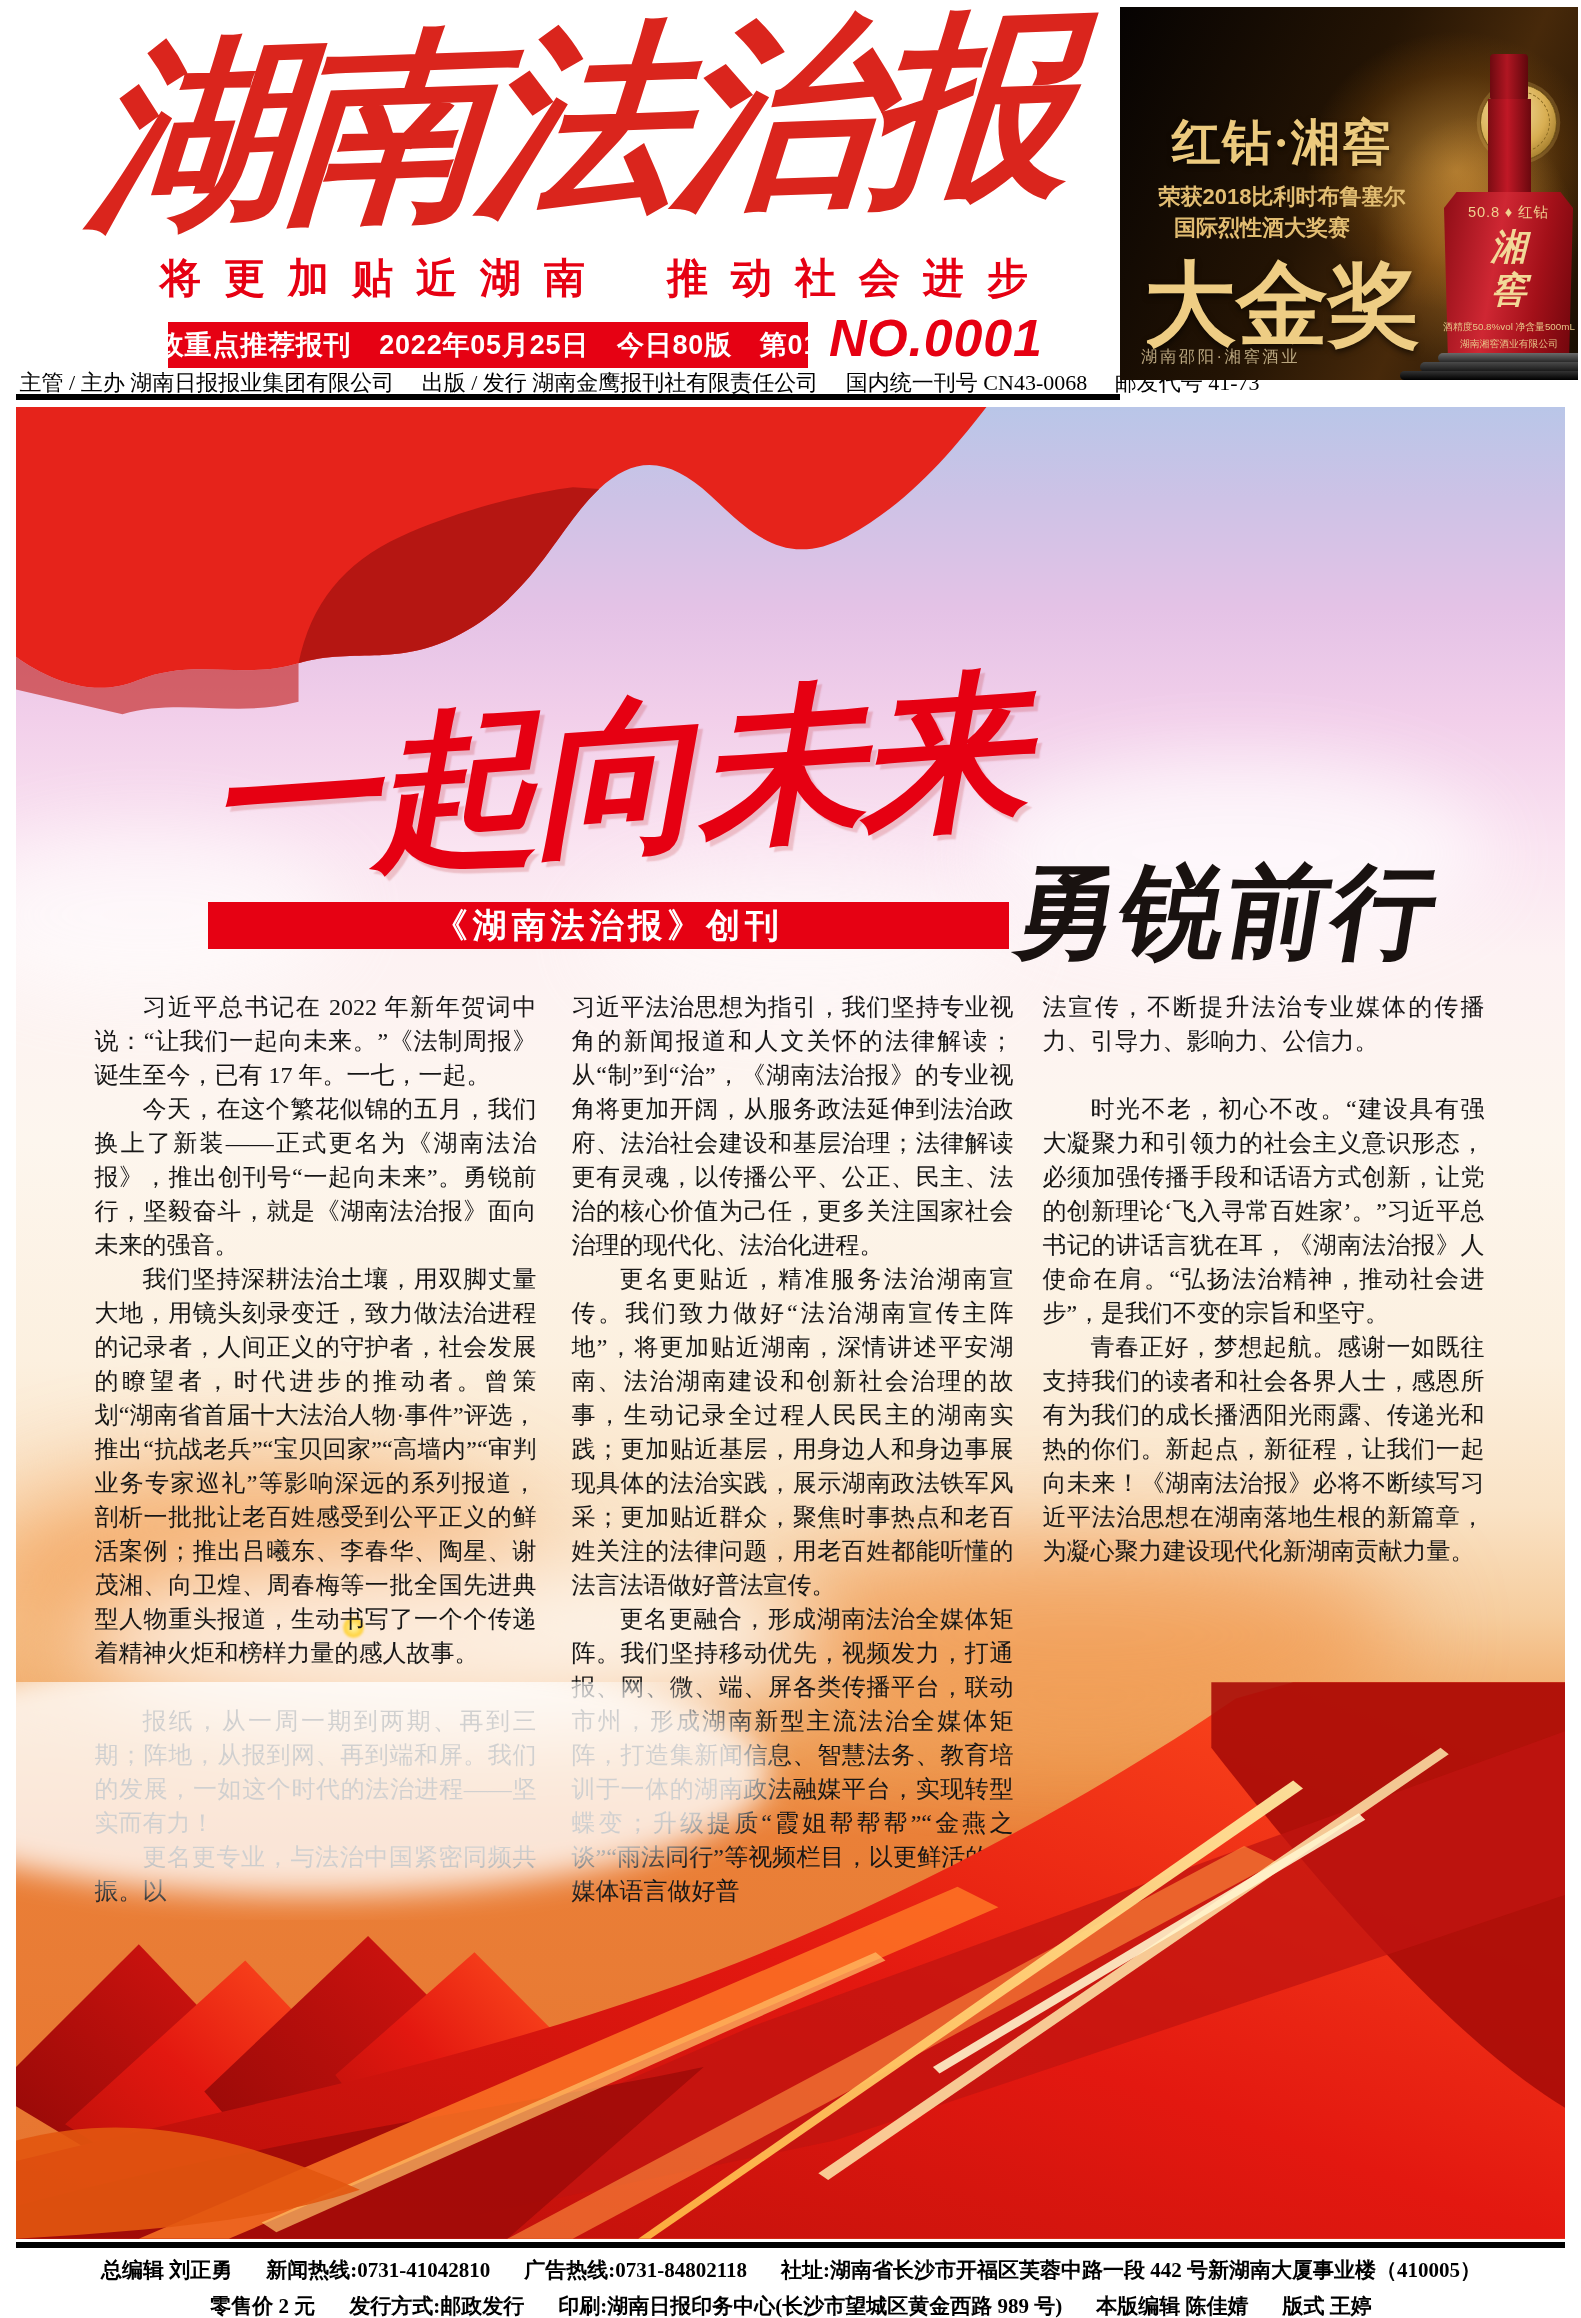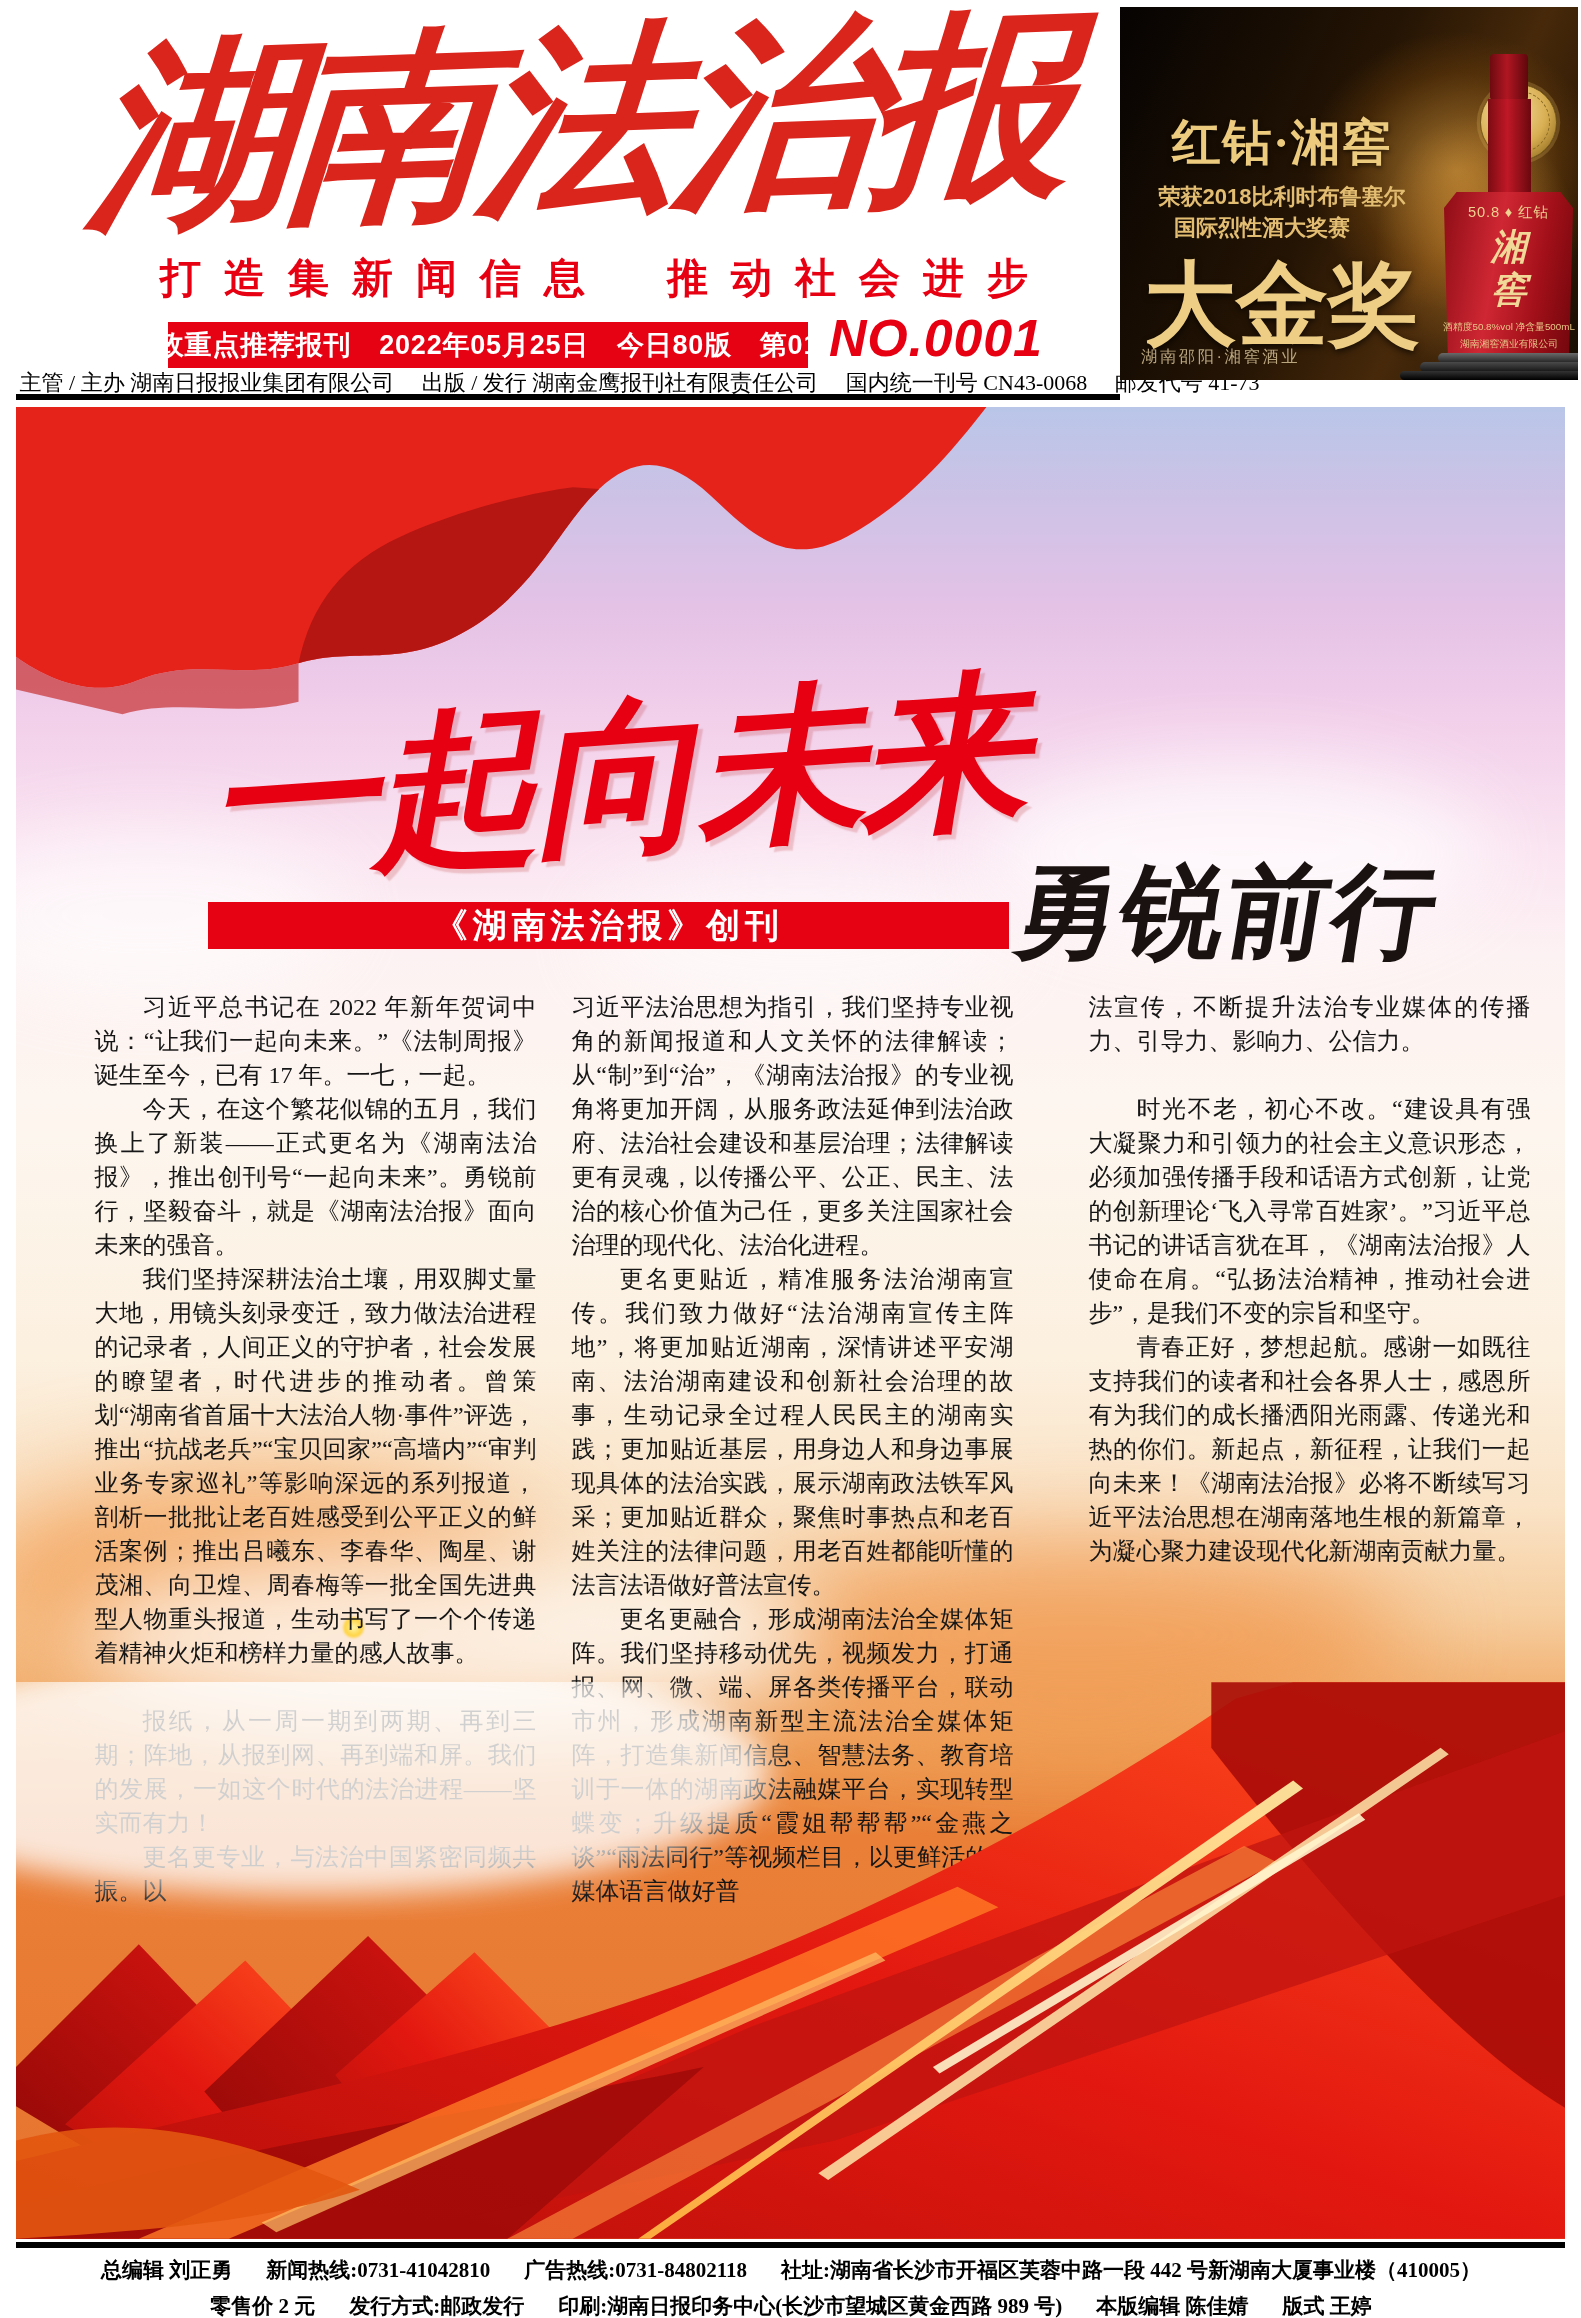--- a/index.html
+++ b/index.html
@@ -80,21 +80,21 @@
     font-family:"DejaVu Serif",serif;transform:rotate(-4deg);letter-spacing:-4.9px;
     text-shadow:4.1px 4.9px 1.6px rgba(180,10,10,.18);white-space:nowrap;}
   .hero-banner{position:absolute;left:192px;top:495px;width:801px;height:47px;background:#e60113;
     color:#fff;font-size:34px;font-weight:bold;letter-spacing:4.9px;display:flex;
     align-items:center;justify-content:center;white-space:nowrap;}
   .hero-headline{position:absolute;left:1000px;top:437px;font-size:103px;font-weight:900;
     color:#191210;transform:skewX(-9deg);letter-spacing:2.5px;white-space:nowrap;}
   
   .col{position:absolute;top:583px;width:442px;font-family:"Liberation Serif",serif;
     font-size:24px;line-height:34px;color:#161616;text-align:justify;}
-  .col.c1{left:78px;} .col.c2{left:555px;} .col.c3{left:1072px;font-family:Liberation Serif, serif;}
+  .col.c1{left:78px;} .col.c2{left:555px;} .col.c3{left:1026px;font-family:Liberation Serif, serif;}
   .col p{margin:0;}
   .col p.indent{text-indent:2em;}
   .col p.gap{margin-top:34px;}
   .signature{margin-top:19.6px;padding-left:139px;text-align:center;font-weight:bold;
     font-size:25px;line-height:41px;}
   
   .haze{position:absolute;left:65px;top:1142px;width:737px;height:180px;border-radius:50%;
     background:rgba(255,255,255,.75);filter:blur(41px);}
   .oblob1{position:absolute;left:-49px;top:1064px;width:573px;height:213px;border-radius:50%;
     background:rgba(243,156,80,.75);filter:blur(49px);}
@@ -110,21 +110,21 @@
     font-family:"Liberation Serif",serif;}
   .footer-1{top:2256px;} .footer-2{top:2292px;}
 </style>
 </head>
 <body>
 
 <div id="page">
 
   <div class="masthead-title">湖南法治报</div>
   <div class="slogan">
-    <span>打造集新闻信息</span>
+    <span>将更加贴近湖南</span>
     <span>推动社会进步</span>
   </div>
   <div class="info-bar">邮政重点推荐报刊　2022年05月25日　今日80版　第01期</div>
   <div class="issue-no">NO.0001</div>
   <div class="publisher">主管 / 主办 湖南日报报业集团有限公司　 出版 / 发行 湖南金鹰报刊社有限责任公司　 国内统一刊号 CN43-0068　 邮发代号 41-73</div>
   <div class="rule-top"></div>
 
   <div class="ad">
     <div class="ad-glow"></div>
     <div class="bottle-glow"></div>

